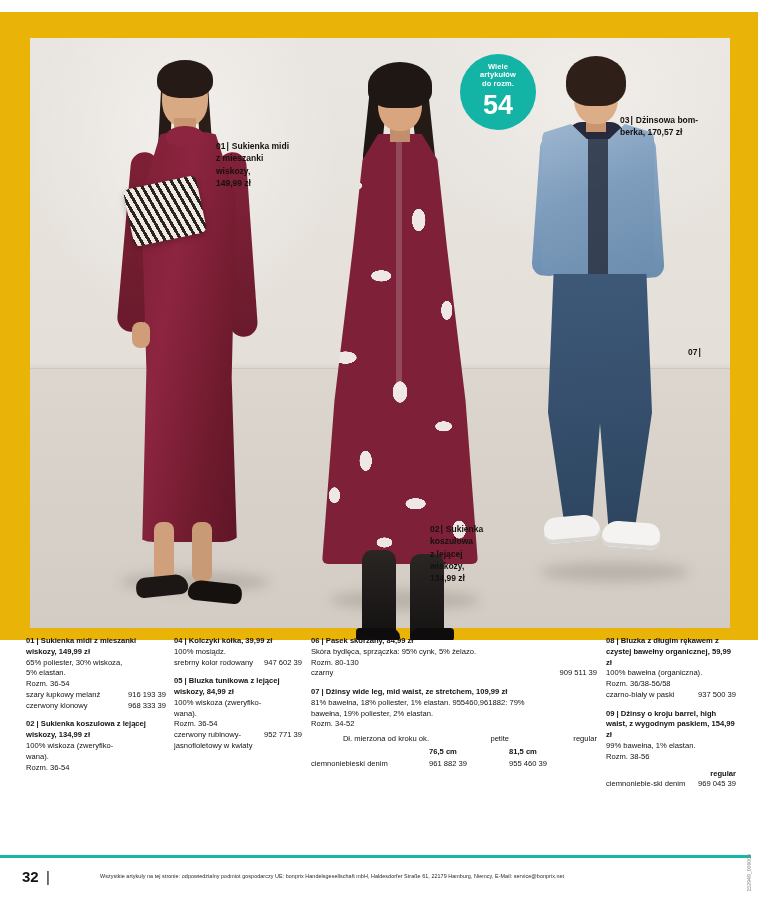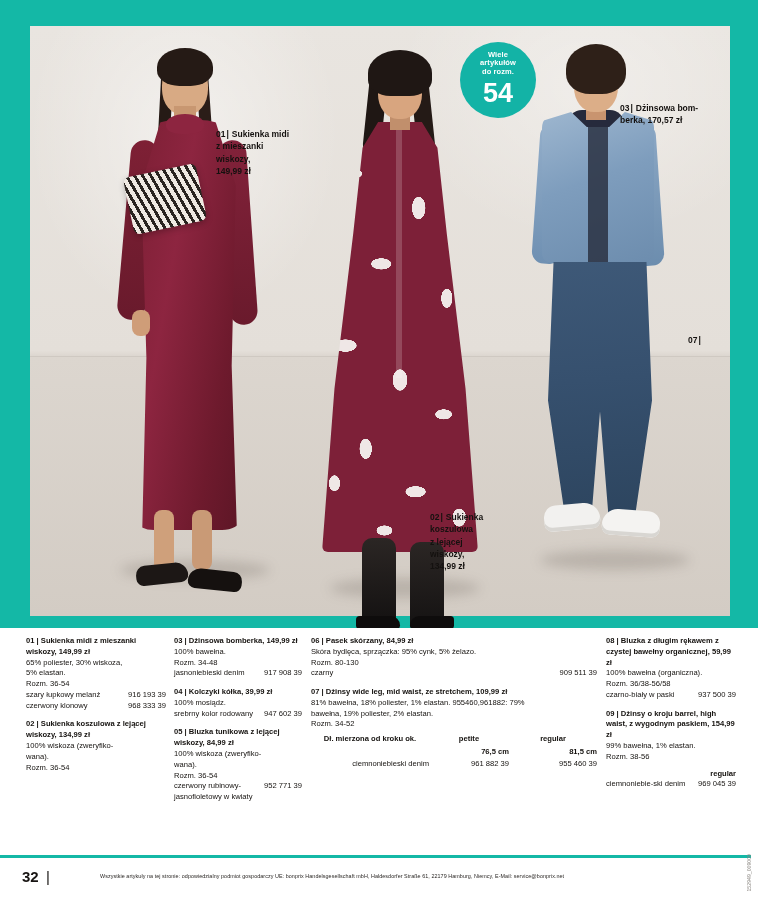--- a/index.html
+++ b/index.html
@@ -12,25 +12,25 @@
     background: #ffffff;
     font-family: "Liberation Sans", sans-serif;
     color: #1b1b1b;
     overflow: hidden;
     position: relative;
   }
 
   
   .photo-area {
     position: absolute;
-    left: 0; top: 0;
+    left: 0; top: 12px;
     width: 758px;
     height: 628px;
     overflow: hidden;
-    background: #14b8a6;
+    background: #eab308;
   }
   .studio {
     position: absolute;
     left: 30px; top: 26px;
     width: 700px; height: 590px;
     background: linear-gradient(180deg, #e9e5e0 0%, #e4dfd9 55%, #dcd6cf 56%, #d3ccc4 100%);
   }
   .studio:after {
     content: "";
     position: absolute;
@@ -289,22 +289,22 @@
   .c3 { left: 285px; width: 286px; }
   .c4 { left: 580px; width: 130px; }
 
   .item { margin-bottom: 8px; }
   .item .hd { font-weight: 700; }
   .item .ln { display: block; }
   .priceline { display: flex; justify-content: space-between; }
   .priceline .art { white-space: nowrap; }
 
   .sizetable { margin-top: 4px; width: 100%; border-collapse: collapse; font-size: 7.6px; }
-  .sizetable th { text-align: center; font-weight: 700; padding: 0 0 2px 0; }
-  .sizetable td { padding: 0 0 1px 0; white-space: nowrap; text-align: right; }
+  .sizetable th { text-align: right; font-weight: 400; padding: 0 0 2px 0; }
+  .sizetable td { padding: 0 0 1px 0; white-space: nowrap; }
   .sizetable .c-a { width: 118px; }
   .sizetable .c-b { width: 80px; }
   .sizetable .c-c { width: 88px; }
 
   .reg-row { display:flex; justify-content: space-between; margin-top: 6px; }
 
   
   .footer {
     position: absolute;
     left: 0; bottom: 0;
@@ -440,29 +440,20 @@
       <span class="hd"><span>02</span> | <span>Sukienka koszulowa z lejącej wiskozy, 134,99 zł</span></span>
       <span class="ln">100% wiskoza (zweryfiko-</span>
       <span class="ln">wana).</span>
       <span class="ln">Rozm. 36-54</span>
     </div>
 
   </div>
 
   <div class="col c2">
 
-    <div class="item">
-      <span class="hd"><span>03</span> | <span>Dżinsowa bomberka, 149,99 zł</span></span>
-      <span class="ln">100% bawełna.</span>
-      <span class="ln">Rozm. 34-48</span>
-      <div class="priceline">
-        <span>jasnoniebieski denim</span>
-        <span class="art">917 908 39</span>
-      </div>
-    </div>
 
     <div class="item">
       <span class="hd"><span>04</span> | <span>Kolczyki kółka, 39,99 zł</span></span>
       <span class="ln">100% mosiądz.</span>
       <div class="priceline">
         <span>srebrny kolor rodowany</span>
         <span class="art">947 602 39</span>
       </div>
     </div>
 

